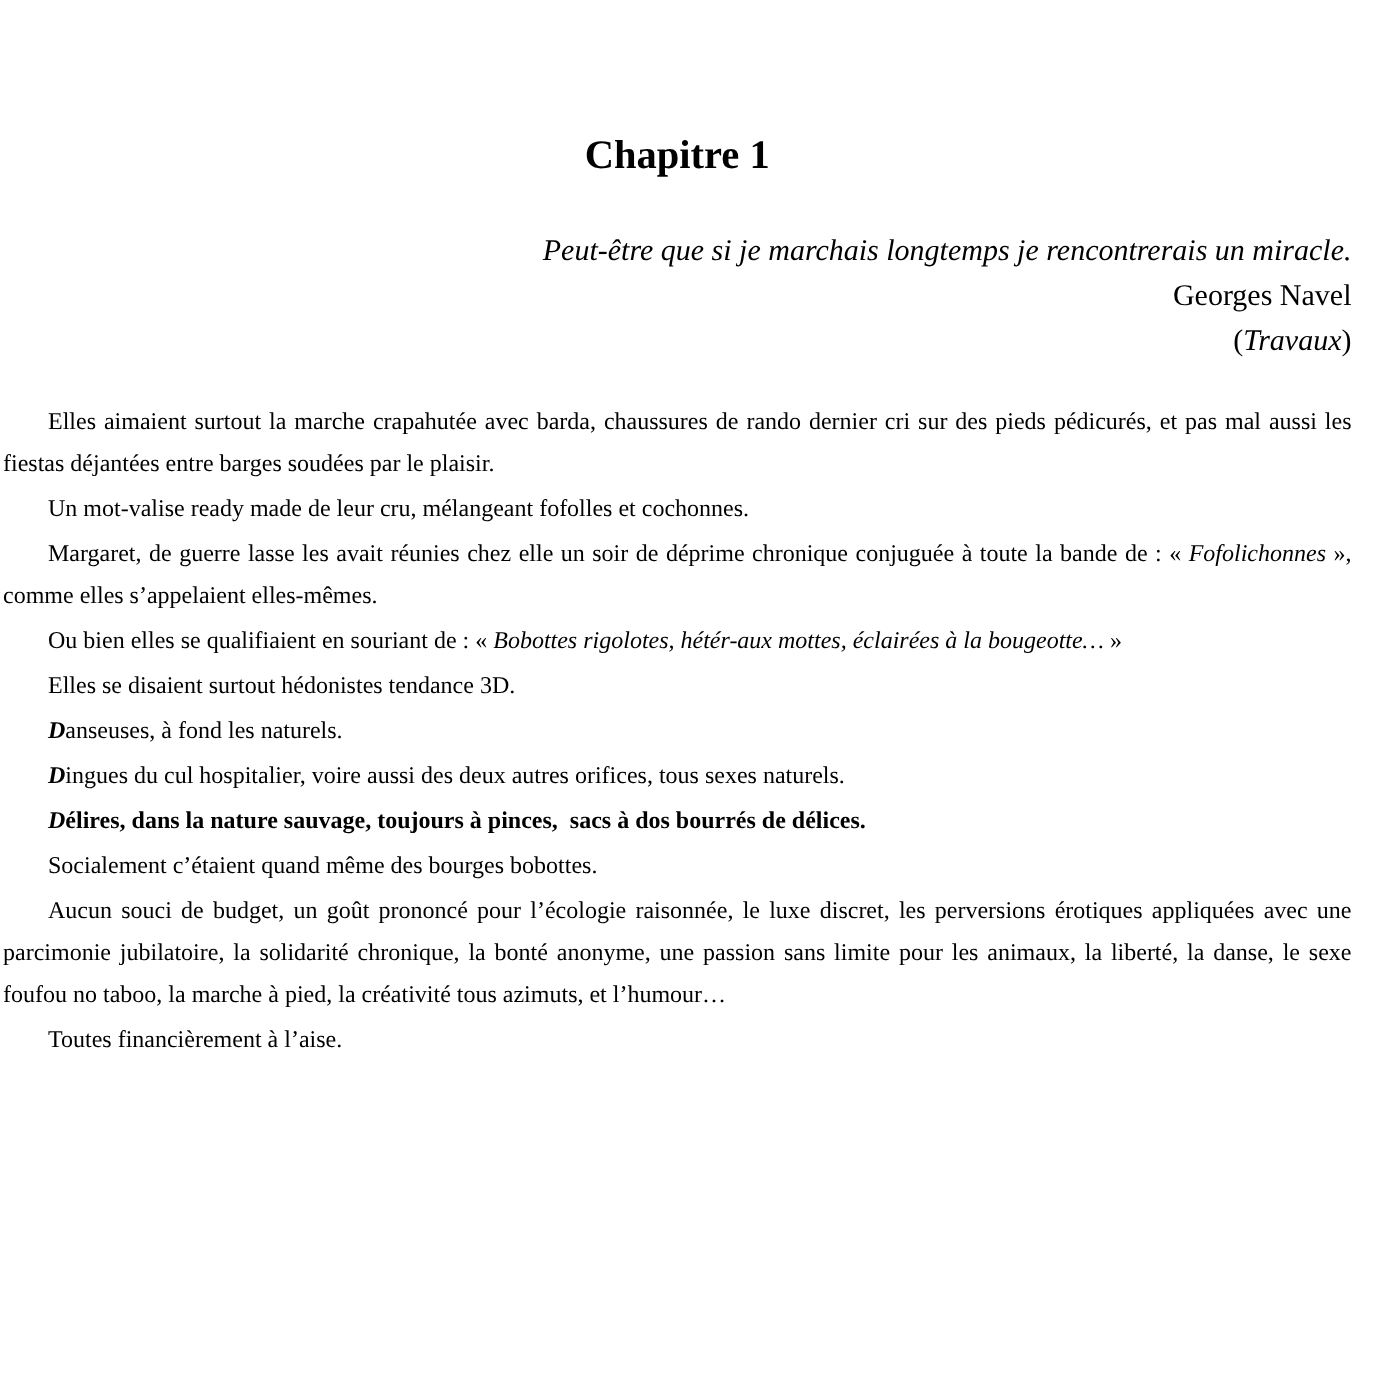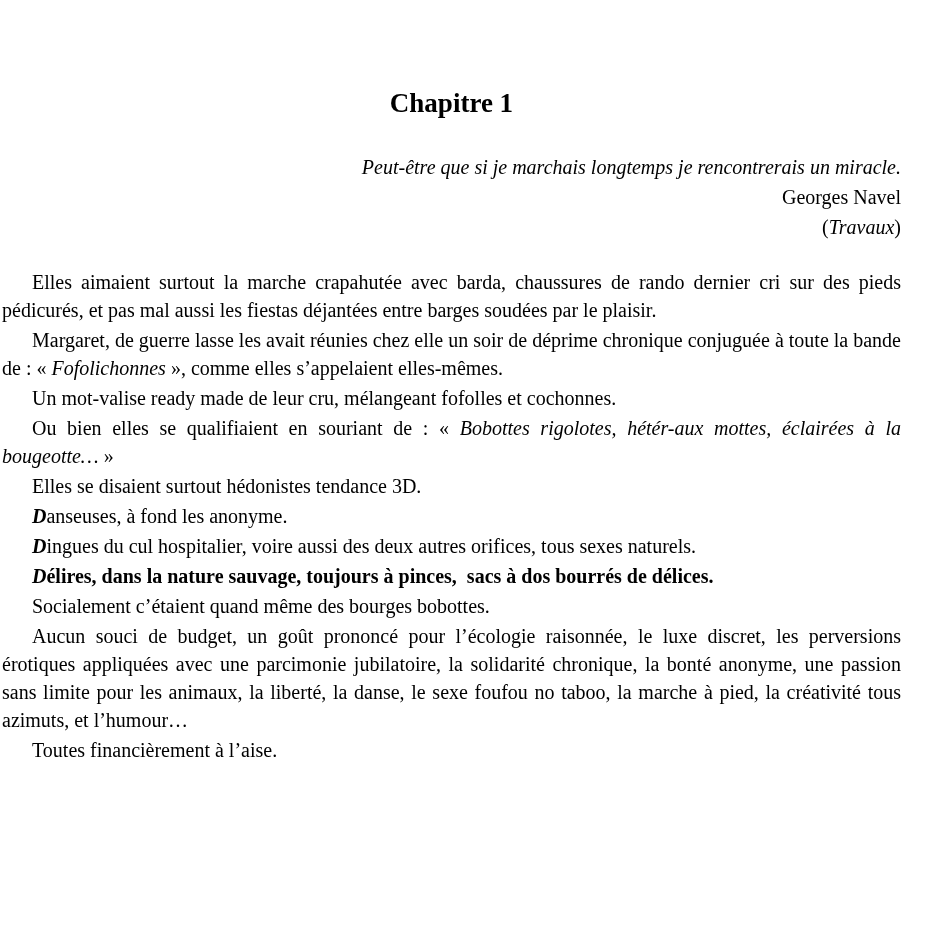--- a/index.html
+++ b/index.html
@@ -32,21 +32,21 @@
     .epigraph {
       margin-top: 32px;
       text-align: right;
       font-size: 20px;
       line-height: 30px;
     }
     .epigraph .quote { font-style: italic; }
     .epigraph .work-title { font-style: italic; }
     .body-text {
       margin-top: 26px;
-      font-size: 20px;
+      font-size: 16px;
       line-height: 28px;
     }
     .body-text p {
       margin: 0 0 2px 0;
       text-indent: 30px;
       text-align: justify;
     }
     .body-text em { font-style: italic; }
     .drop-d {
       font-weight: bold;
@@ -60,24 +60,24 @@
   <h1 class="chapter-title">Chapitre 1</h1>
 
   <div class="epigraph">
     <div class="quote">Peut-être que si je marchais longtemps je rencontrerais un miracle.</div>
     <div>Georges Navel</div>
     <div><span>(</span><span class="work-title">Travaux</span><span>)</span></div>
   </div>
 
   <div class="body-text">
     <p>Elles aimaient surtout la marche crapahutée avec barda, chaussures de rando dernier cri sur des pieds pédicurés, et pas mal aussi les fiestas déjantées entre barges soudées par le plaisir.</p>
+    <p>Un mot-valise ready made de leur cru, mélangeant fofolles et cochonnes.</p>
     <p><span>Margaret, de guerre lasse les avait réunies chez elle un soir de déprime chronique conjuguée à toute la bande de : « </span><em>Fofolichonnes</em><span> », comme elles s’appelaient elles-mêmes.</span></p>
-    <p>Un mot-valise ready made de leur cru, mélangeant fofolles et cochonnes.</p>
     <p><span>Ou bien elles se qualifiaient en souriant de : « </span><em>Bobottes rigolotes, hétér-aux mottes, éclairées à la bougeotte…</em><span> »</span></p>
     <p>Elles se disaient surtout hédonistes tendance 3D.</p>
-    <p><span class="drop-d">D</span><span>anseuses, à fond les anonyme.</span></p>
+    <p><span class="drop-d">D</span><span>anseuses, à fond les naturels.</span></p>
     <p><span class="drop-d">D</span><span>ingues du cul hospitalier, voire aussi des deux autres orifices, tous sexes naturels.</span></p>
     <p><span class="drop-d">D</span><span style="white-space: pre-wrap; font-weight: bold;">élires, dans la nature sauvage, toujours à pinces,  sacs à dos bourrés de délices.</span></p>
     <p>Socialement c’étaient quand même des bourges bobottes.</p>
     <p>Aucun souci de budget, un goût prononcé pour l’écologie raisonnée, le luxe discret, les perversions érotiques appliquées avec une parcimonie jubilatoire, la solidarité chronique, la bonté anonyme, une passion sans limite pour les animaux, la liberté, la danse, le sexe foufou no taboo, la marche à pied, la créativité tous azimuts, et l’humour…</p>
     <p>Toutes financièrement à l’aise.</p>
   </div>
 </div>
 
 </body></html>

